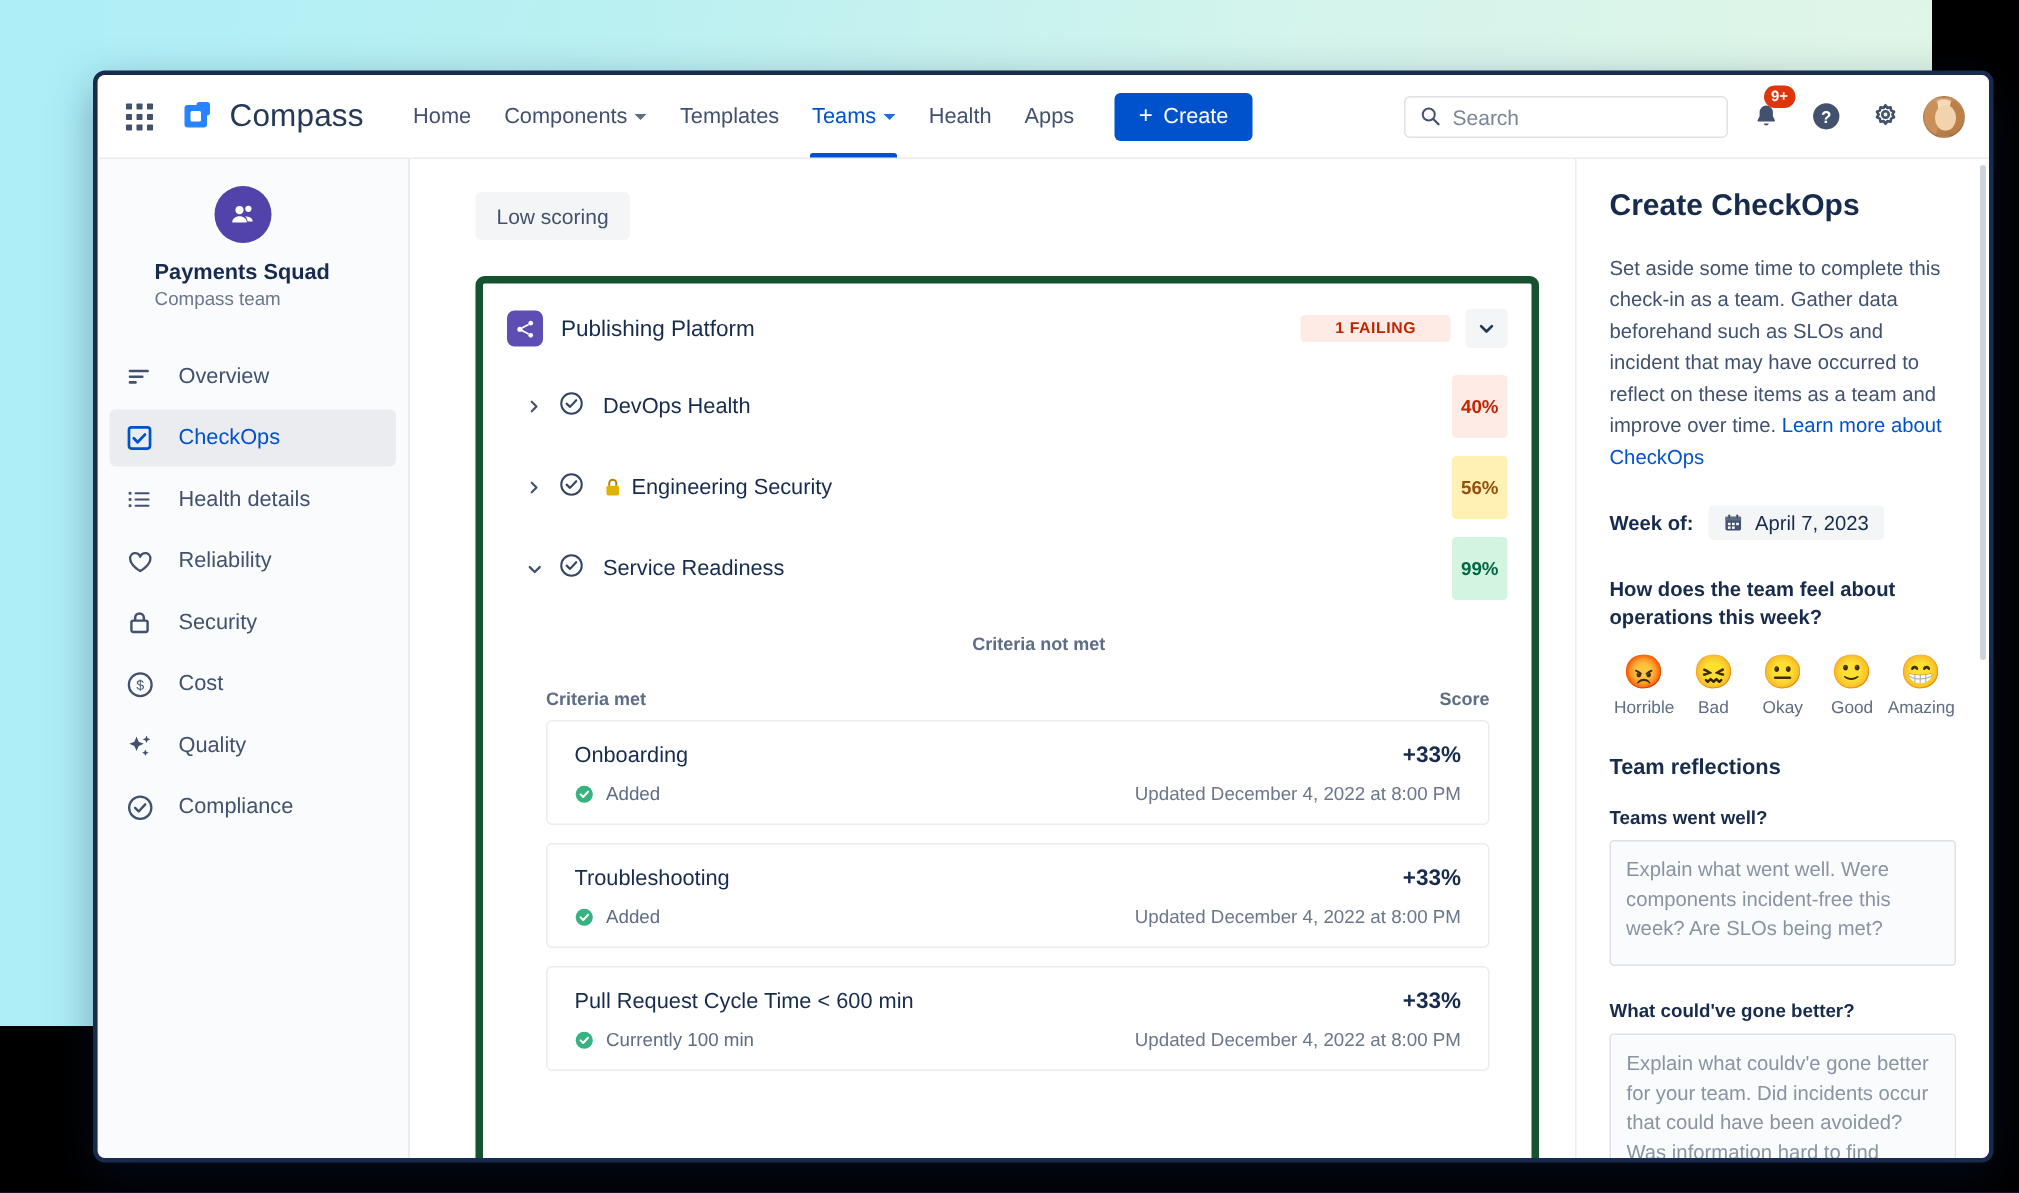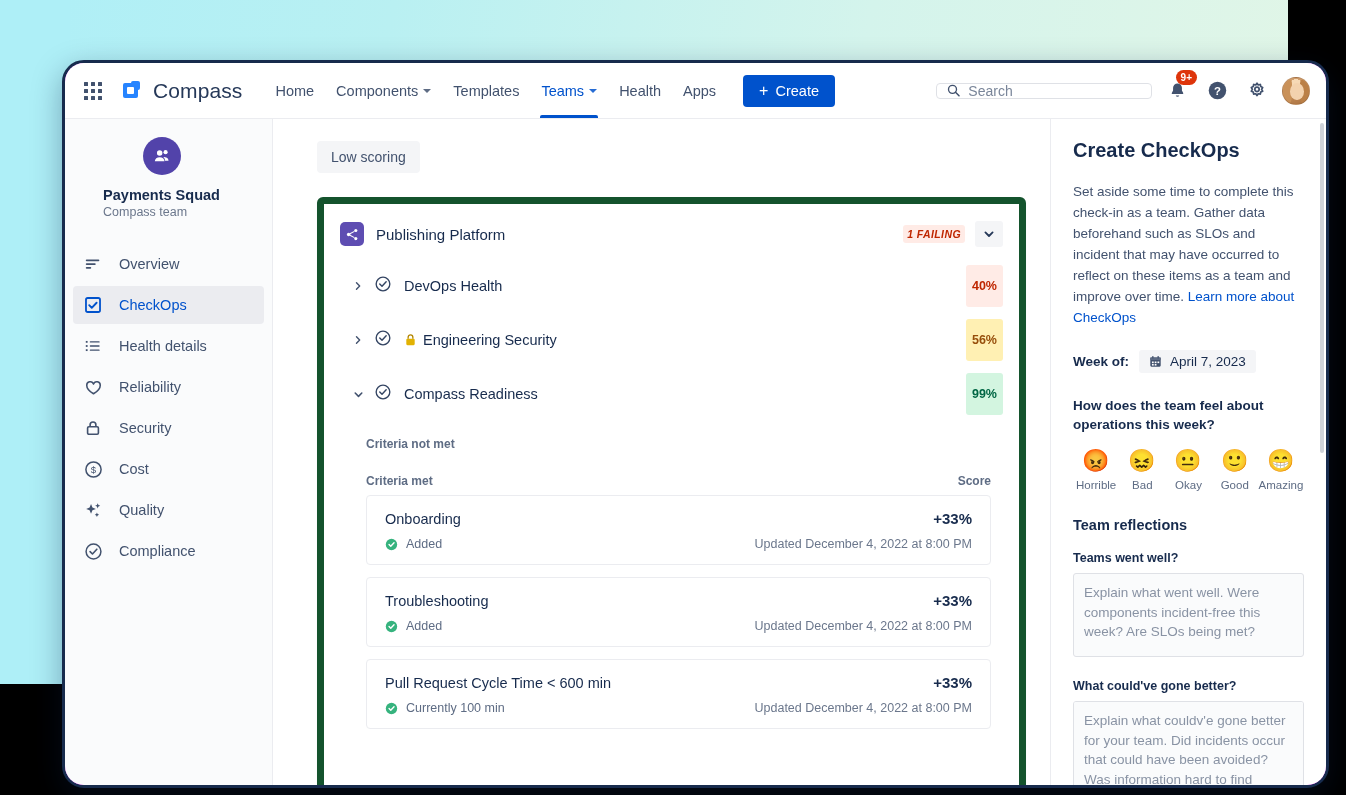--- a/index.html
+++ b/index.html
@@ -25,24 +25,24 @@
   .bg-blob-left {
     position: absolute;
     left: 0; top: 0;
     width: 70px; height: 684px;
     background: #aeeff7;
     border-radius: 0 0 0 0;
   }
   
   .window {
     position: absolute;
-    left: 62px; top: 60px;
+    left: 62px; top: 47px;
     width: 1267px; height: 728px;
     background: #d946ef;
-    border-radius: 22px;
+    border-radius: 8px;
     border: 3px solid #172b4d;
     overflow: hidden;
     box-shadow: 0 10px 30px rgba(9,30,66,.35);
   }
   
   .topnav {
     height: 56px;
     display: flex;
     align-items: center;
     padding: 0 16px 0 12px;
@@ -84,21 +84,21 @@
     display: flex; align-items: center; gap: 7px;
     background: #0052cc; color: #fff;
     font-size: 14.5px; font-weight: 500;
     padding: 8px 16px; border-radius: 4px; border: none; cursor: pointer;
   }
   .plus { font-size: 16px; line-height: 1; font-weight: 400; }
 
   .nav-right { margin-left: auto; display: flex; align-items: center; gap: 10px; }
   .searchbox {
     display: flex; align-items: center; gap: 8px;
-    width: 216px; height: 16px;
+    width: 216px; height: 28px;
     border: 1px solid #dfe1e6; border-radius: 4px;
     padding: 0 10px; background: #fff;
   }
   .searchbox input {
     border: none; outline: none; font-size: 14px; color: #42526e;
     width: 100%; background: transparent; font-family: inherit;
   }
   .searchbox input::placeholder { color: #7a869a; }
   .icon-btn { position: relative; width: 30px; height: 30px; display: flex; align-items: center; justify-content: center; cursor: pointer; border-radius: 50%; }
   .badge9 {
@@ -150,53 +150,53 @@
   .main {
     flex: 1 1 auto; background: #fff;
     padding: 22px 24px 0 44px; overflow: hidden; position: relative;
   }
   .chip-lowscoring {
     display: inline-block; background: #f4f5f7; color: #42526e;
     font-size: 14px; padding: 8px 14px; border-radius: 4px; cursor: pointer;
   }
   .score-card {
     margin-top: 24px;
-    border: 7px solid #14532d; border-radius: 6px;
+    border: 5px solid #14532d; border-radius: 6px;
     background: #fff; box-shadow: 0 1px 2px rgba(9,30,66,.06);
     height: 600px; overflow: hidden;
   }
   .sc-header { display: flex; align-items: center; padding: 17px 16px 12px 16px; }
   .sc-logo {
     width: 24px; height: 24px; border-radius: 5px; background: #5e4db2;
     display: flex; align-items: center; justify-content: center; flex: 0 0 24px;
   }
   .sc-title { font-size: 15px; color: #172b4d; margin-left: 12px; }
   .lozenge-fail {
     margin-left: auto; background: #ffebe6; color: #bf2600;
     font-size: 10.5px; font-weight: 700; letter-spacing: .4px;
-    padding: 3px 4px; border-radius: 3px; font-style: italic;
+    padding: 3px 23px; border-radius: 3px;
   }
   .collapse-btn {
     margin-left: 10px; width: 28px; height: 26px; background: #f4f5f7;
     border-radius: 3px; display: flex; align-items: center; justify-content: center;
     cursor: pointer;
   }
   .scorecard-row {
     display: flex; align-items: center;
     padding: 6px 16px 6px 26px; cursor: pointer;
   }
   .twisty { width: 16px; flex: 0 0 16px; display: flex; align-items: center; justify-content: center; color: #42526e; }
   .check-circ { margin-left: 8px; flex: 0 0 18px; }
   .sr-label { font-size: 14.5px; color: #172b4d; margin-left: 12px; display: flex; align-items: center; gap: 6px; }
   .pct { margin-left: auto; font-size: 12.5px; font-weight: 700; padding: 14px 6px; border-radius: 3px; }
   .pct.red { background: #ffebe6; color: #bf2600; }
   .pct.yellow { background: #fff0b3; color: #974f0c; }
   .pct.green { background: #d3f5e0; color: #006644; }
 
-  .sec-label { font-size: 12px; font-weight: 700; color: #5e6c84; padding: 16px 0 7px 42px; }
+  .sec-label { font-size: 12px; font-weight: 700; color: #5e6c84; padding: 16px 0 7px 42px; text-align: center; }
   .sec-label-row { display: flex; align-items: flex-end; padding-right: 28px; }
   .sec-label-row .score-col { margin-left: auto; font-size: 12px; font-weight: 700; color: #5e6c84; padding-bottom: 7px; }
 
   .criteria-card {
     margin: 0 28px 0 42px;
     border: 1px solid #ebecf0; border-radius: 4px; background: #fff;
     padding: 14px 18px 13px 18px;
   }
   .criteria-card + .criteria-card { margin-top: 12px; }
   .cc-top { display: flex; align-items: baseline; }
@@ -515,21 +515,21 @@
               <svg width="11" height="11" viewBox="0 0 12 12">
                   <path d="M2.4 4.4L6 8l3.6-3.6" fill="none" stroke="#42526e" stroke-width="1.7" stroke-linecap="round" stroke-linejoin="round"></path>
                 </svg>
             </span>
             <span class="check-circ">
               <svg width="18" height="18" viewBox="0 0 20 20">
                 <circle cx="10" cy="10" r="7.6" fill="none" stroke="#344563" stroke-width="1.5"></circle>
                 <path d="M6.4 10.1l2.5 2.4 4.6-4.9" fill="none" stroke="#344563" stroke-width="1.6" stroke-linecap="round" stroke-linejoin="round"></path>
               </svg>
             </span>
-            <span class="sr-label">Compass Readiness</span>
+            <span class="sr-label">Service Readiness</span>
             <span class="pct green">99%</span>
           </div>
 
           <div class="sec-label">Criteria not met</div>
 
           <div class="sec-label-row">
             <div class="sec-label">Criteria met</div>
             <div class="score-col">Score</div>
           </div>
 

